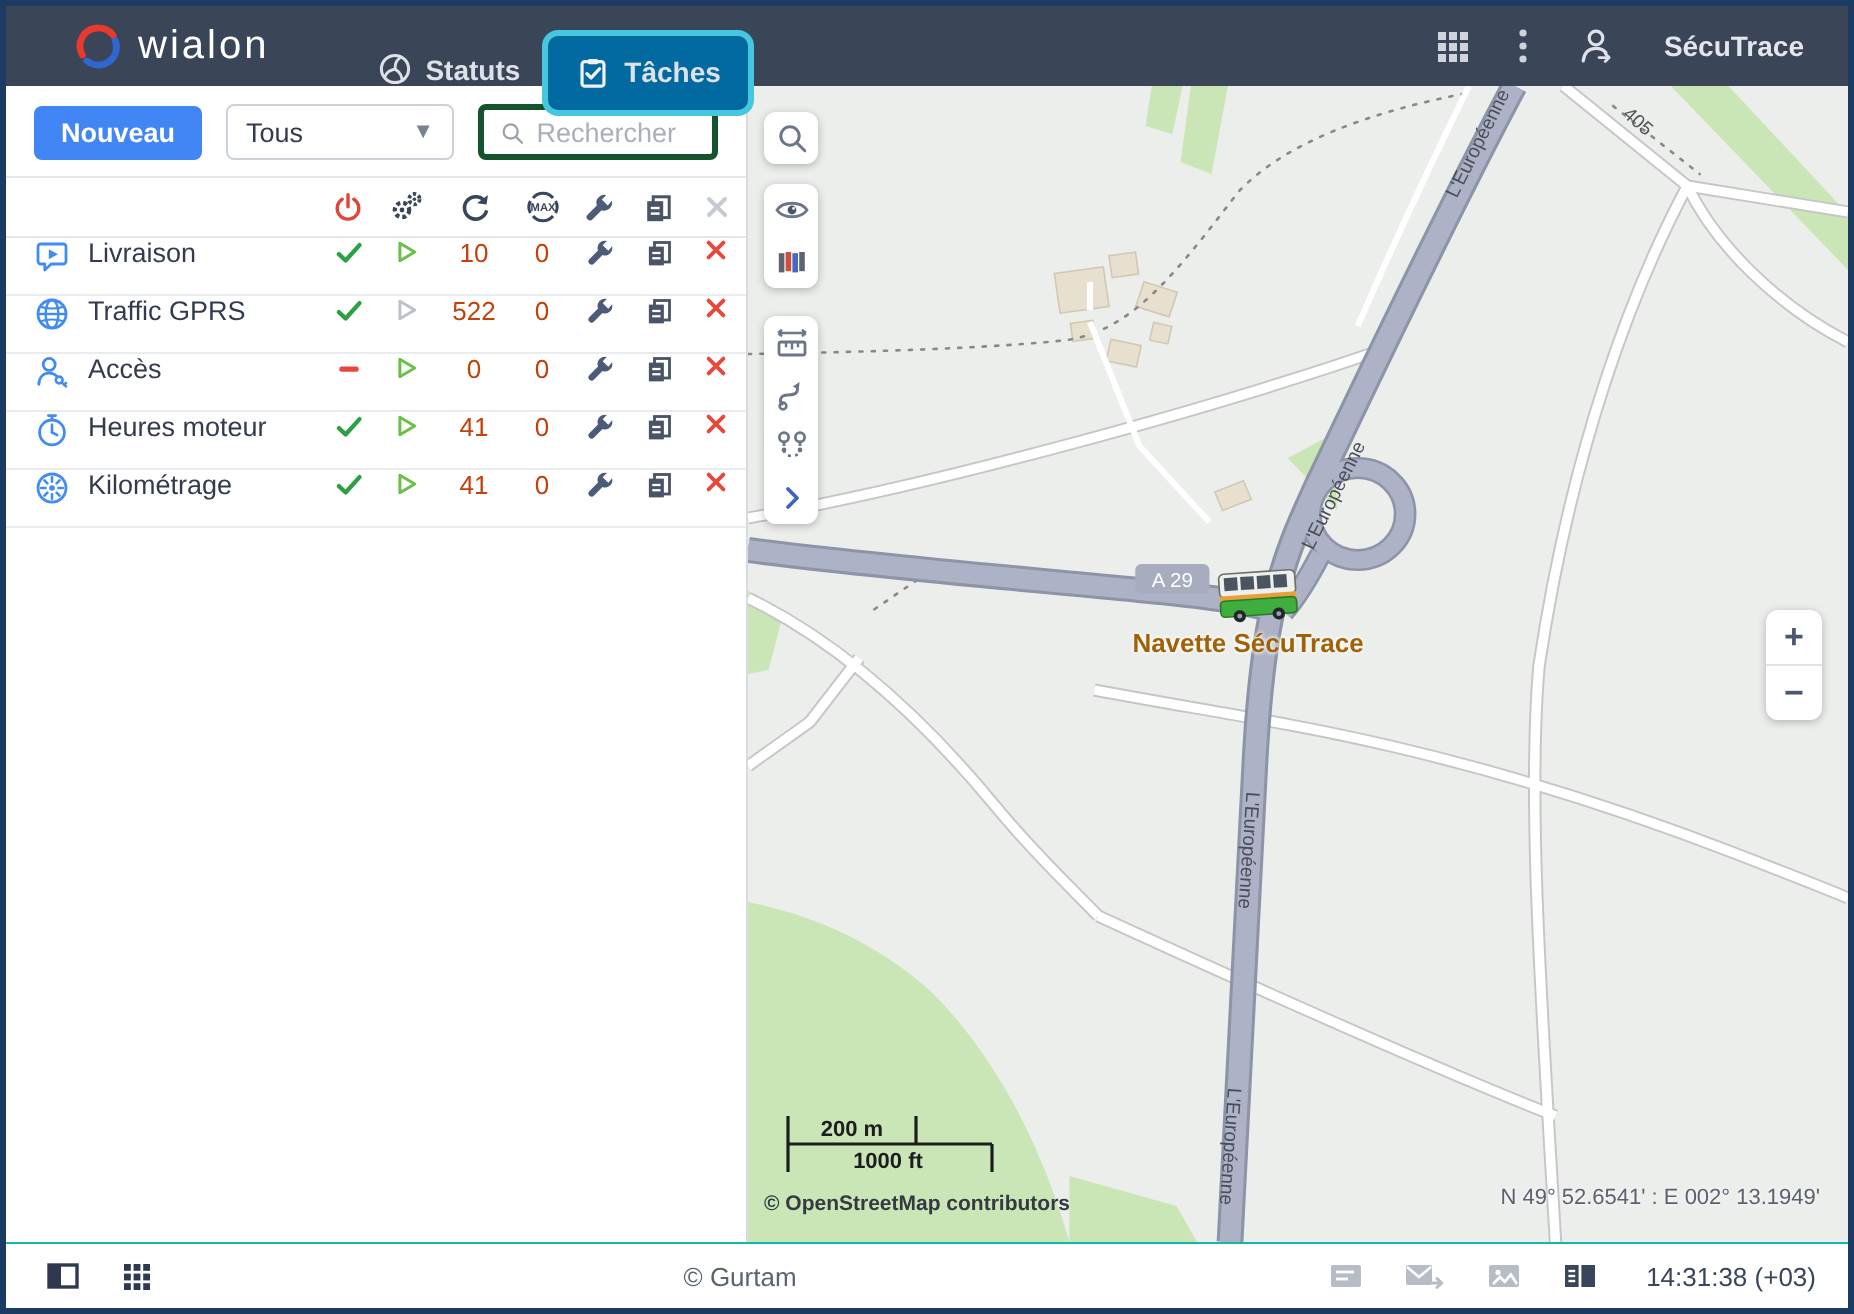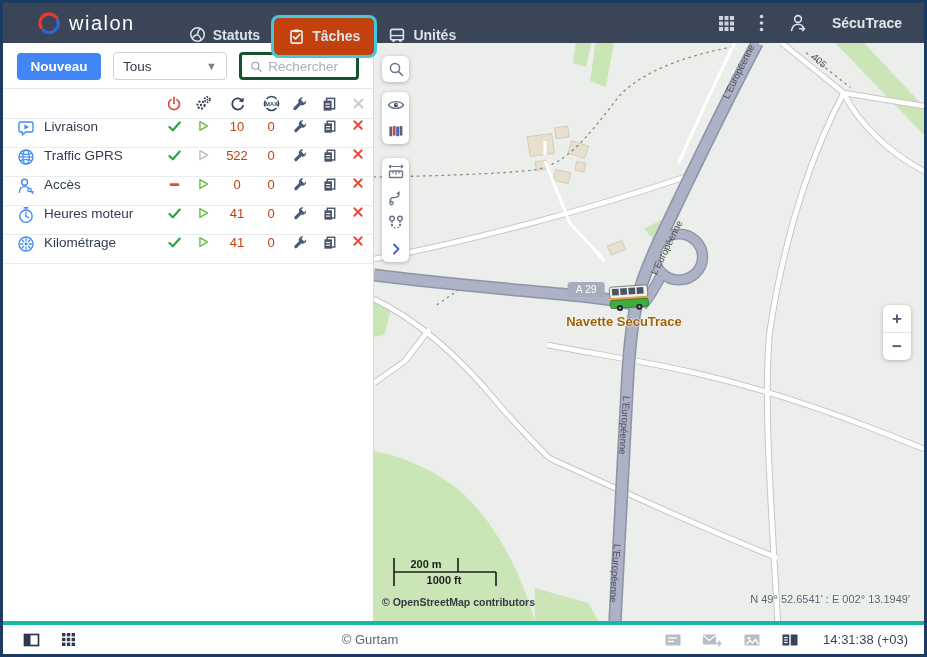--- a/index.html
+++ b/index.html
@@ -6,21 +6,21 @@
   html,body { width:927px; height:657px; }
   body { font-family:"Liberation Sans", sans-serif; background:#fff; }
   .frame { width:927px; height:657px; border:3px solid #1b3b63; display:flex; flex-direction:column; overflow:hidden; background:#fff; }
 
   
   .navbar { height:40px; background:#3a4557; display:flex; align-items:center; flex-shrink:0; position:relative; z-index:5; overflow:visible; }
   .brand { display:flex; align-items:center; gap:8px; margin-left:34px; margin-right:40px; }
   .brand-name { color:#fff; font-size:20px; letter-spacing:1.5px; font-weight:500; }
   .navtabs { display:flex; align-items:flex-start; height:40px;margin-top:23px; }
   .tab { display:flex; align-items:center; gap:7px; color:#dde2e9; font-size:14px; font-weight:600; padding:0 14px; height:40px; cursor:pointer; }
-  .tab.active { height:37px; margin-top:3px; background:#c2410c; border-radius:5px; box-shadow:0 0 0 3px #45c8de; position:relative; z-index:9; }
+  .tab.active { height:37px; margin-top:3px; background:#0369a1; border-radius:5px; box-shadow:0 0 0 3px #45c8de; position:relative; z-index:9; }
   .nav-right { margin-left:auto; display:flex; align-items:center; gap:24px; margin-right:22px; }
   .nav-right .username { color:#e3e7ed; font-size:14px; font-weight:600; }
   .iconbtn { display:flex; align-items:center; justify-content:center; cursor:pointer; }
 
   
   .main { flex:1; display:flex; min-height:0; }
   .panel { width:371px; background:#fff; border-right:1px solid #d7dbe0; display:flex; flex-direction:column; }
   .map { flex:1; position:relative; overflow:hidden; background:#ebeeea; }
 
   
@@ -49,21 +49,21 @@
   .t-measure { left:8px; top:115px; }
   .zoomctl { position:absolute; right:13px; top:262px; width:28px; background:#fff; border-radius:6px; box-shadow:0 1px 4px rgba(0,0,0,.25); display:flex; flex-direction:column; }
   .zoomctl .zb { height:27px; display:flex; align-items:center; justify-content:center; font-size:17px; color:#4c5870; cursor:pointer; font-weight:600; }
   .zoomctl .zdiv { height:1px; background:#e0e3e8; }
   .unit-label { position:absolute; left:157px; top:271px; width:186px; text-align:center; font-size:13px; font-weight:700; color:#a16207; text-shadow:0 0 2px #fff,0 0 2px #fff; }
   .scalebar { position:absolute; left:18px; top:511px; }
   .attrib { position:absolute; left:8px; bottom:13px; font-size:10.5px; font-weight:700; color:#333a42; }
   .coords { position:absolute; right:14px; bottom:16px; font-size:11px; color:#5a6270; text-shadow:0 0 2px #fff; }
 
   
-  .footer { height:33px; border-top:4px solid #14b8a6; display:flex; align-items:center; flex-shrink:0; background:#fff; }
+  .footer { height:33px; border-top:1px solid #14b8a6; display:flex; align-items:center; flex-shrink:0; background:#fff; }
   .f-left { display:flex; align-items:center; gap:21px; margin-left:20px; }
   .f-center { flex:1; text-align:center; font-size:13px; color:#5b markdown6472; color:#5b6472; }
   .f-right { display:flex; align-items:center; gap:20px; margin-right:16px; }
   .f-time { font-size:13px; color:#39455a; margin-left:4px; white-space:nowrap; }
   svg { display:block; }
 </style>
 </head>
 <body>
 
 <div class="frame">
@@ -86,29 +86,20 @@
         <span>Statuts</span>
       </div>
       <div class="tab active">
         <svg width="17" height="17" viewBox="0 0 18 18">
           <rect x="3.2" y="3" width="11.6" height="13" rx="1.5" fill="none" stroke="#eef1f5" stroke-width="1.7"></rect>
           <rect x="6.3" y="1.6" width="5.4" height="2.8" rx="0.8" fill="#eef1f5"></rect>
           <path d="M5.8 9.4 L8 11.6 L12.4 6.8" fill="none" stroke="#eef1f5" stroke-width="1.8" stroke-linecap="round" stroke-linejoin="round"></path>
         </svg>
         <span>Tâches</span>
       </div>
-      <div class="tab">
-        <svg width="18" height="18" viewBox="0 0 18 18">
-          <rect x="2.6" y="3.4" width="12.8" height="10.4" rx="1.8" fill="none" stroke="#dde2e9" stroke-width="1.6"></rect>
-          <line x1="2.6" y1="9.6" x2="15.4" y2="9.6" stroke="#dde2e9" stroke-width="1.4"></line>
-          <circle cx="5.6" cy="14.6" r="1.5" fill="#dde2e9"></circle>
-          <circle cx="12.4" cy="14.6" r="1.5" fill="#dde2e9"></circle>
-        </svg>
-        <span>Unités</span>
-      </div>
     </div>
     <div class="nav-right">
       <span class="iconbtn">
         <svg width="17" height="17" viewBox="0 0 17 17">
           <g fill="#cfd4dc">
             <rect x="1" y="1" width="4" height="4"></rect>
               <rect x="6.5" y="1" width="4" height="4"></rect>
               <rect x="12" y="1" width="4" height="4"></rect>
             <rect x="1" y="6.5" width="4" height="4"></rect>
               <rect x="6.5" y="6.5" width="4" height="4"></rect>

